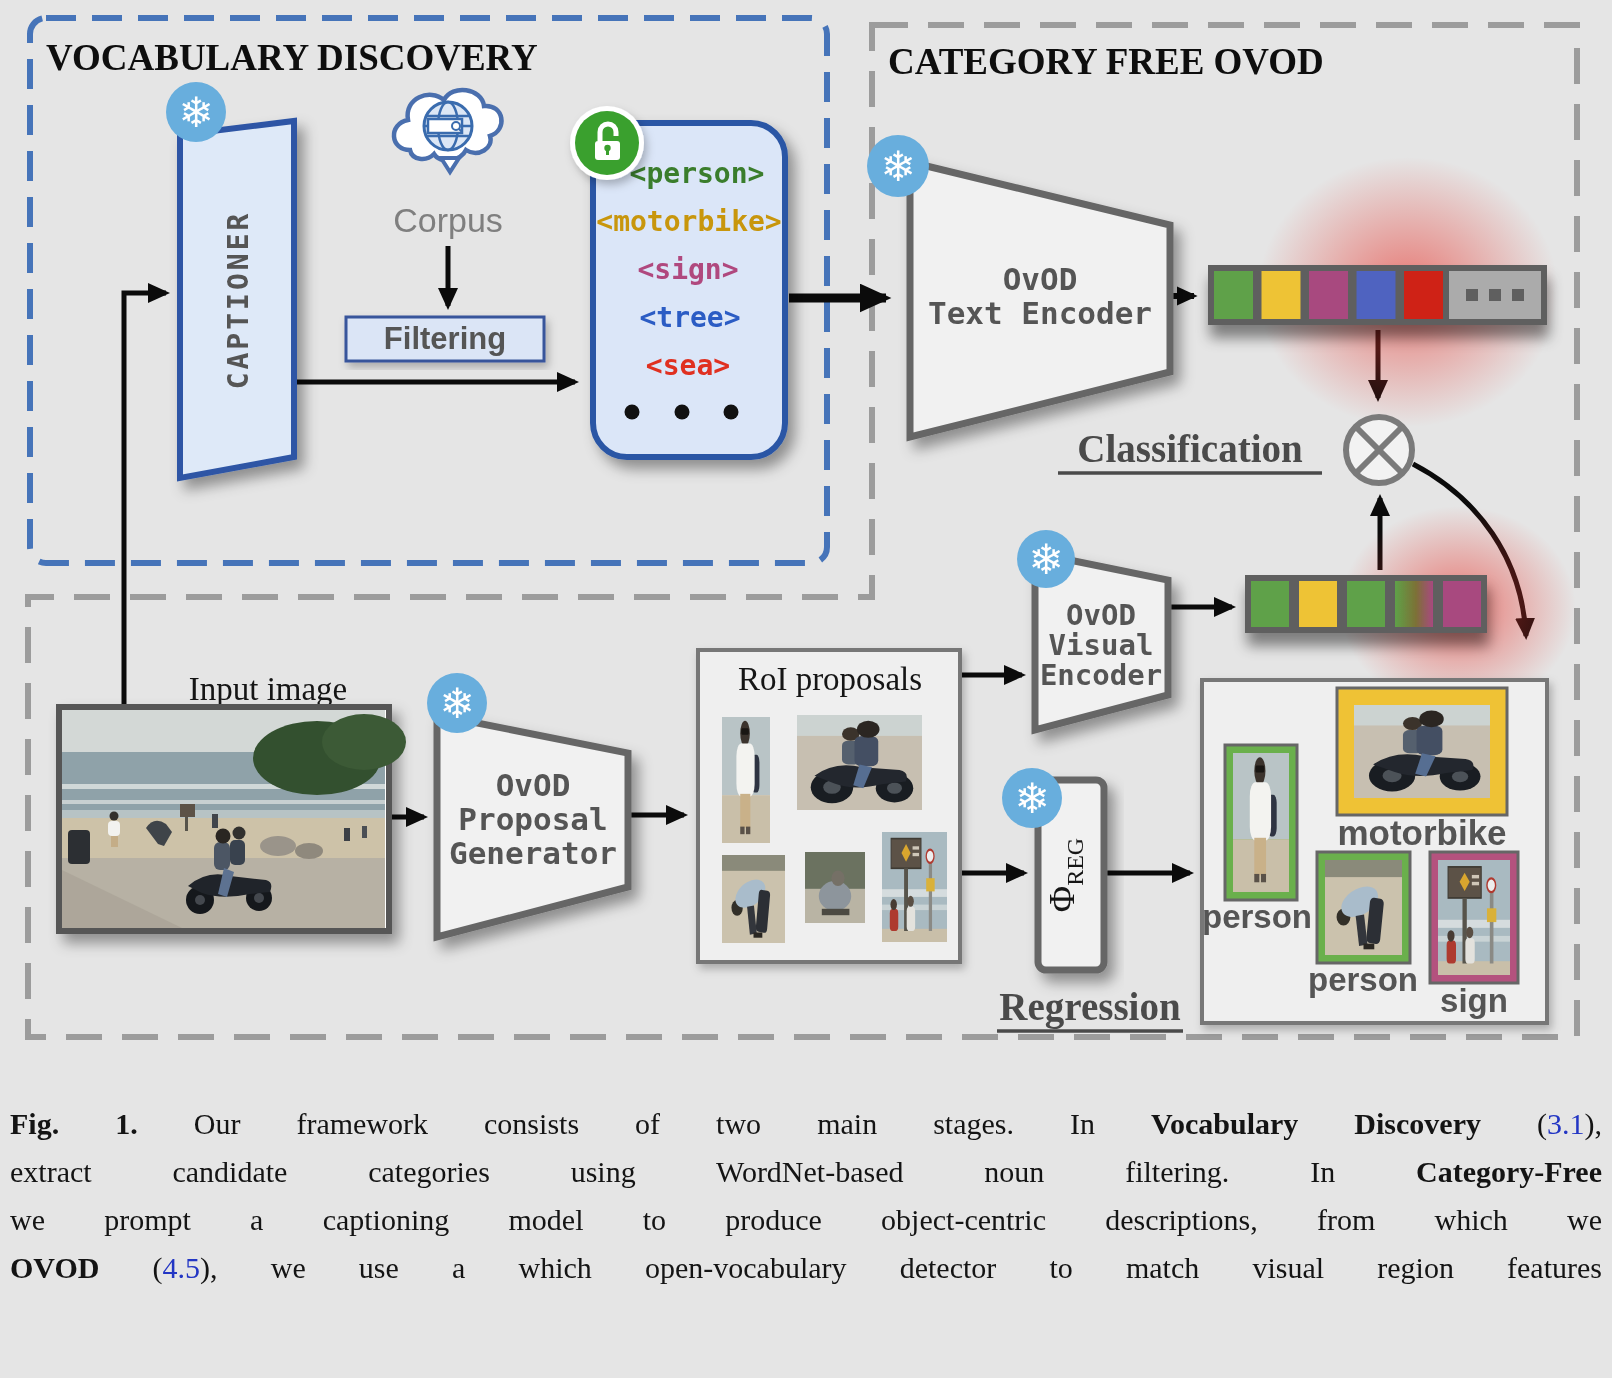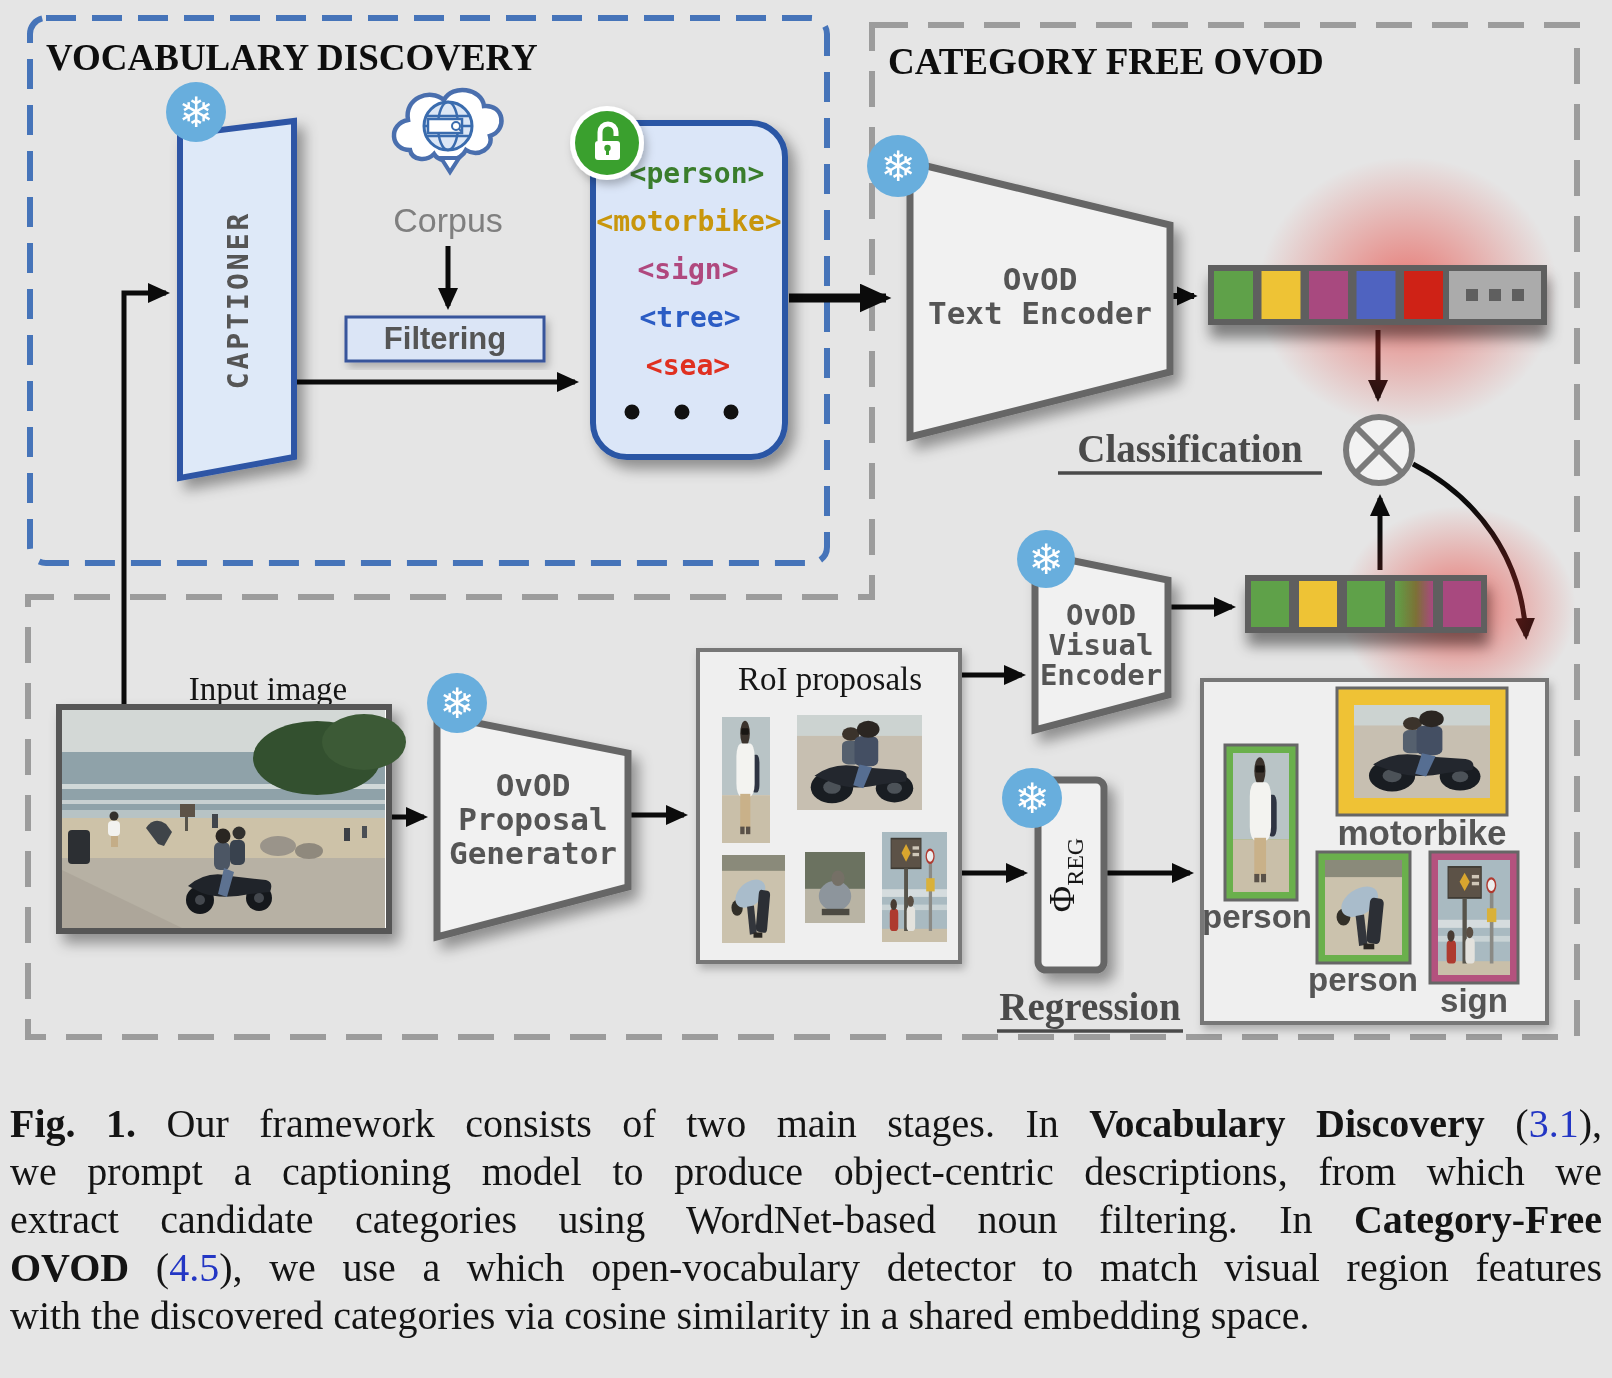--- a/index.html
+++ b/index.html
@@ -15,21 +15,21 @@
   .t-serif{font:33px "Liberation Serif",serif; fill:#151515;}
   .t-classif{font:bold 39px "Liberation Serif",serif; fill:#4a4a4a;}
   .t-det{font:bold 33px "Liberation Sans",sans-serif; fill:#555;}
   .t-corpus{font:34px "Liberation Sans",sans-serif; fill:#7f7f7f;}
   .t-filter{font:bold 31px "Liberation Sans",sans-serif; fill:#555;}
   .t-phi{font:36px "Liberation Serif",serif; fill:#151515;}
   .t-flake{font:42px "DejaVu Sans",sans-serif; fill:#ffffff;}
   .arrow{stroke:#0b0b0b;fill:none;}
   
   .caption{position:absolute;left:0;top:1100px;width:1612px;box-sizing:border-box;
-           padding:0 10px;font-family:"Liberation Serif",serif;font-size:40px;
+           padding:0 10px;font-family:"Liberation Serif",serif;font-size:30px;
            line-height:48px;color:#141414;}
   .cap-line{text-align:justify;text-align-last:justify;white-space:nowrap;}
   .cap-line.last{text-align-last:auto;}
   .caption .b{font-weight:bold;}
   .caption .ref{color:#2336c4;cursor:pointer;}
 </style>
 </head>
 <body>
 
 <div class="stage">
@@ -351,18 +351,17 @@
     <g>
       <rect x="1430" y="852" width="88" height="131" stroke="#666" stroke-width="3" fill="#b4527e"></rect>
       <use href="#scene-sign" transform="translate(1438,860) scale(0.72,1.15)"></use>
       <text x="1474" y="1012" class="t-det" text-anchor="middle">sign</text>
     </g>
   </g>
 </svg>
 
 <div class="caption">
   <div class="cap-line"><span class="b">Fig. 1.</span><span> Our framework consists of two main stages. In </span><span class="b">Vocabulary Discovery</span><span> (</span><span class="ref">3.1</span><span>),</span></div>
+  <div class="cap-line"><span>extract candidate categories using WordNet-based noun filtering. In </span><span class="b">Category-Free</span></div>
   <div class="cap-line"><span>we prompt a captioning model to produce object-centric descriptions, from which we</span></div>
-  <div class="cap-line"><span>extract candidate categories using WordNet-based noun filtering. In </span><span class="b">Category-Free</span></div>
   <div class="cap-line"><span class="b">OVOD</span><span> (</span><span class="ref">4.5</span><span>), we use a which open-vocabulary detector to match visual region features</span></div>
-  <div class="cap-line last"><span>with the discovered categories via cosine similarity in a shared embedding space.</span></div>
 </div>
 </div>
 
 </body></html>

